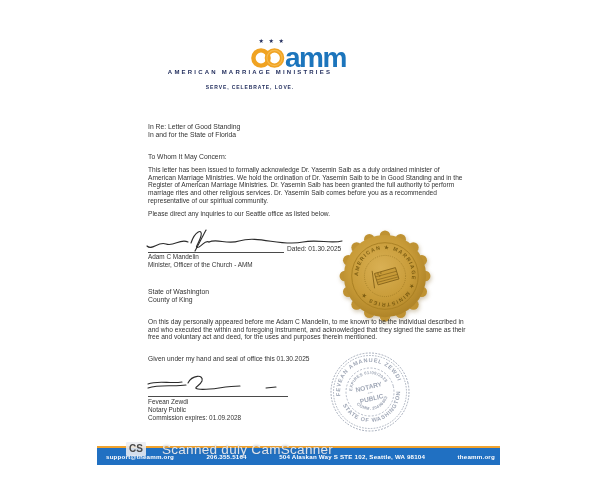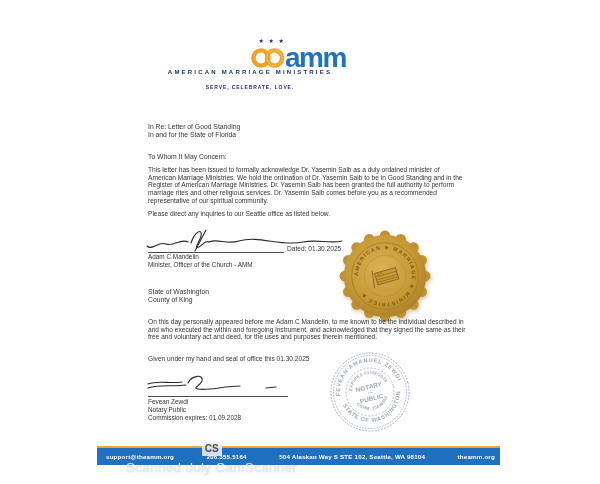--- a/index.html
+++ b/index.html
@@ -19,21 +19,21 @@
   .dated{font-size:6.6px;color:#333;}
   
   .seal-svg{filter:drop-shadow(1px 2px 2px rgba(120,90,20,.35));}
   .stamp-svg{transform:rotate(-14deg);opacity:.85;}
   
   .footer-bar{left:97px;top:446px;width:407px;height:19px;background:#2070c2;
               border-top:2px solid #f0a32f;display:flex;align-items:center;
               justify-content:space-between;padding:0 9px;box-sizing:border-box;}
   .footer-bar span{font-size:6.2px;font-weight:700;color:#ffffff;letter-spacing:.2px;white-space:nowrap;}
   
-  .watermark{left:126px;top:442px;display:flex;align-items:center;gap:4px;flex-direction:column;}
+  .watermark{left:126px;top:442px;display:flex;align-items:flex-start;gap:16px;}
   .wm-badge{background:rgba(236,237,241,.88);color:#4a4a4a;font-size:10px;font-weight:700;
             padding:1px 3px;border-radius:1px;line-height:12px;}
   .wm-text{font-size:13.5px;color:rgba(231,233,238,.95);letter-spacing:.3px;
            text-shadow:0 0 2px rgba(110,110,110,.35);}
 </style>
 </head>
 <body>
 
 <div class="page">
 

